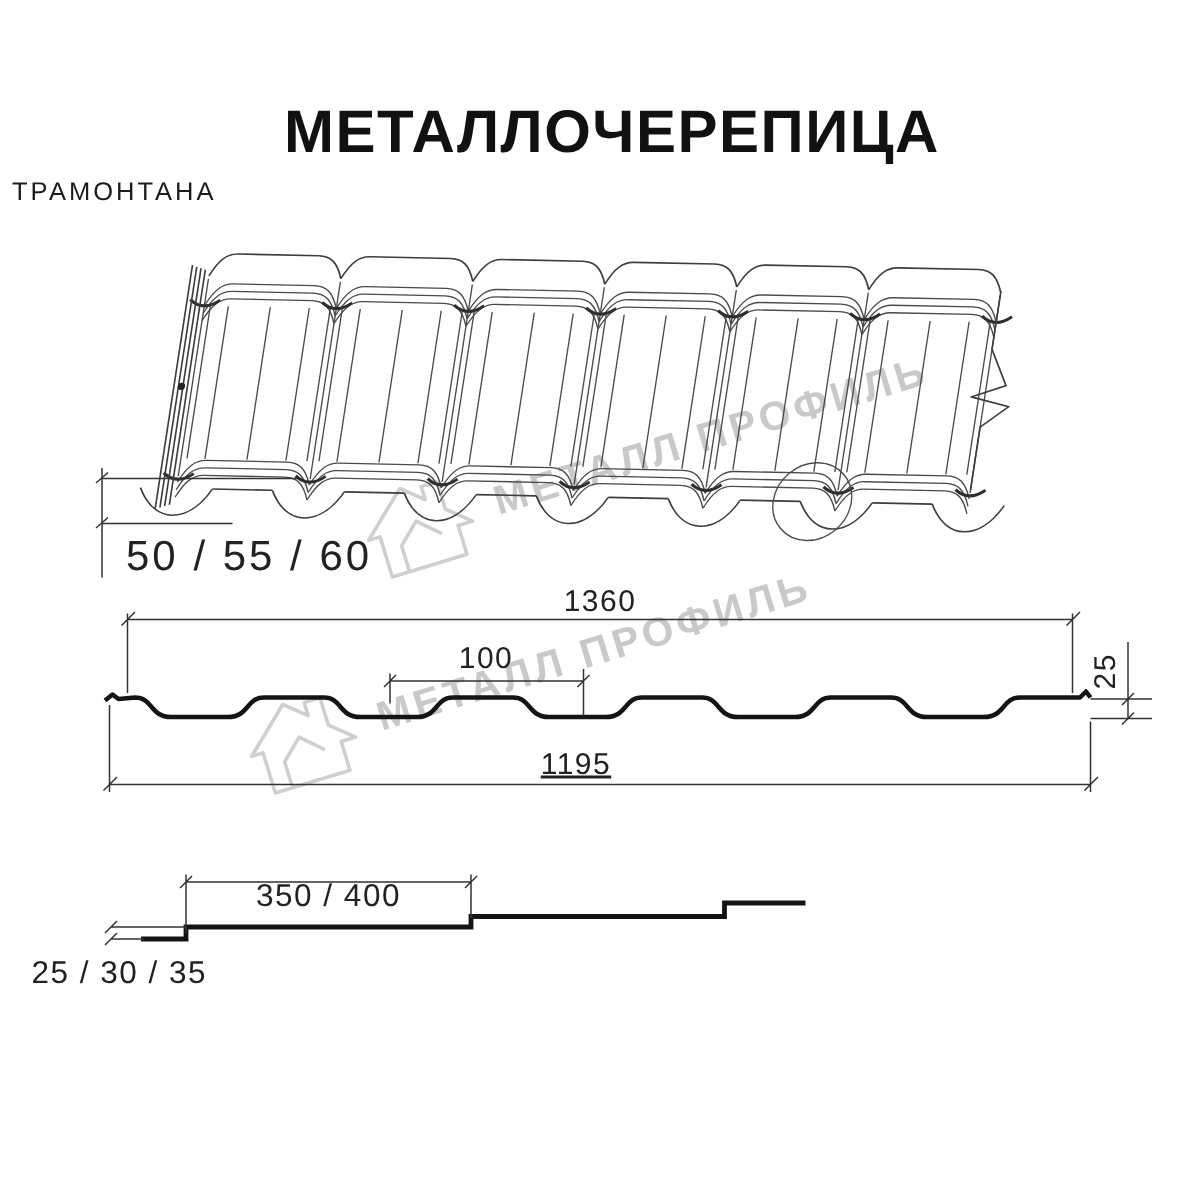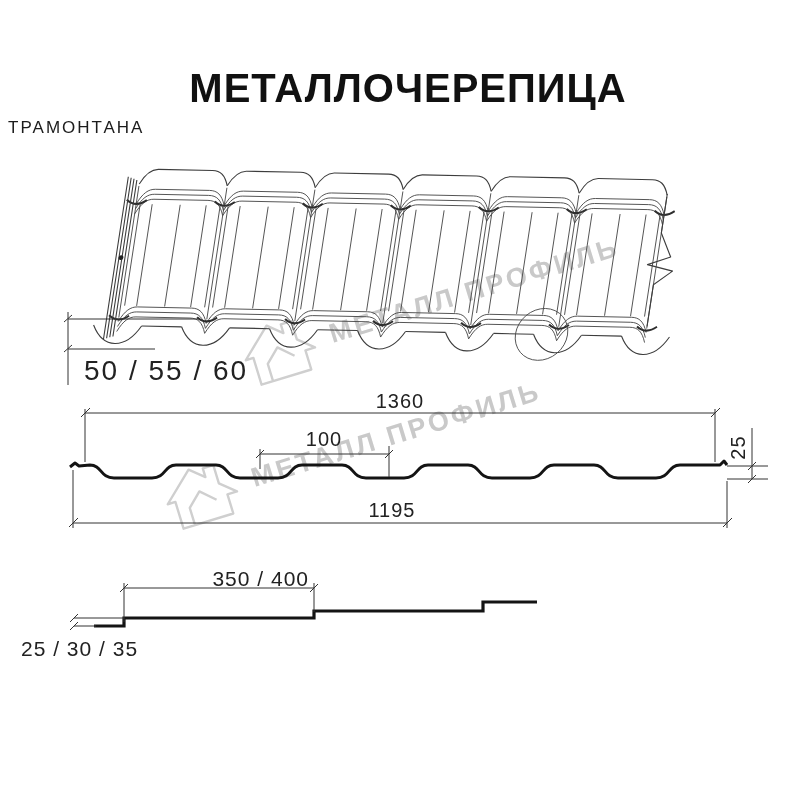--- a/index.html
+++ b/index.html
@@ -139,17 +139,17 @@
 </svg>
 
 <div class="dim" style="left:84px;top:355px;font-size:28px;letter-spacing:2px;">50 / 55 / 60</div>
 
 <div class="dim center" style="left:300px;top:390px;width:200px;">1360</div>
 
 <div class="dim center" style="left:274px;top:428px;width:100px;">100</div>
 
 <div class="dim center rot90" style="left:716px;top:436px;width:44px;">25</div>
 
-<div class="dim center" style="left:292px;top:499px;width:200px;">1195</div>
+<div class="dim center" style="left:284px;top:499px;width:200px;text-decoration:underline;">1195</div>
 
-<div class="dim center" style="left:129px;top:567px;width:180px;font-size:21px;text-align:right;">350 / 400</div>
+<div class="dim center" style="left:129px;top:586px;width:180px;font-size:21px;">350 / 400</div>
 
 <div class="dim" style="left:21px;top:637px;font-size:21px;">25 / 30 / 35</div>
 
 </body></html>

